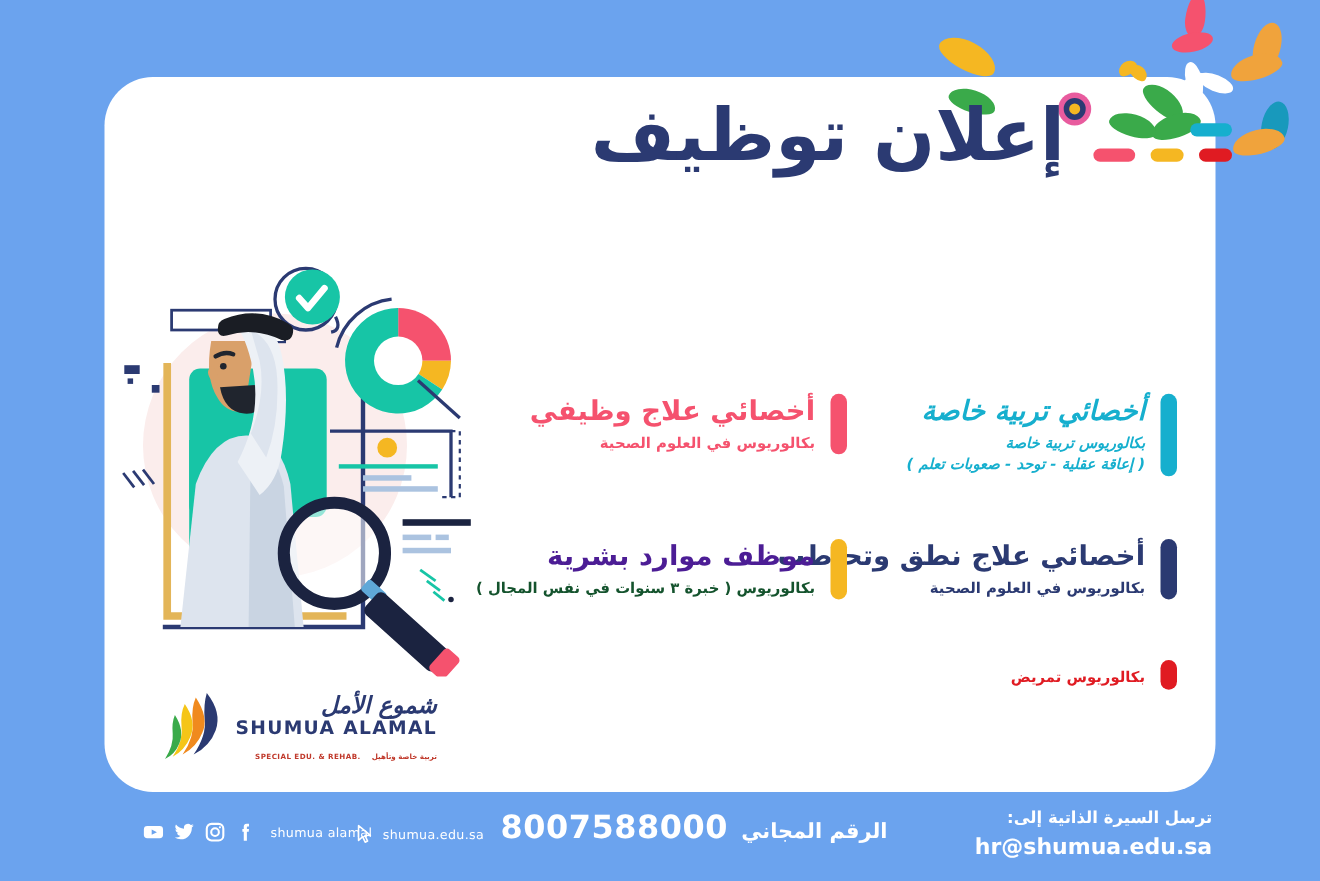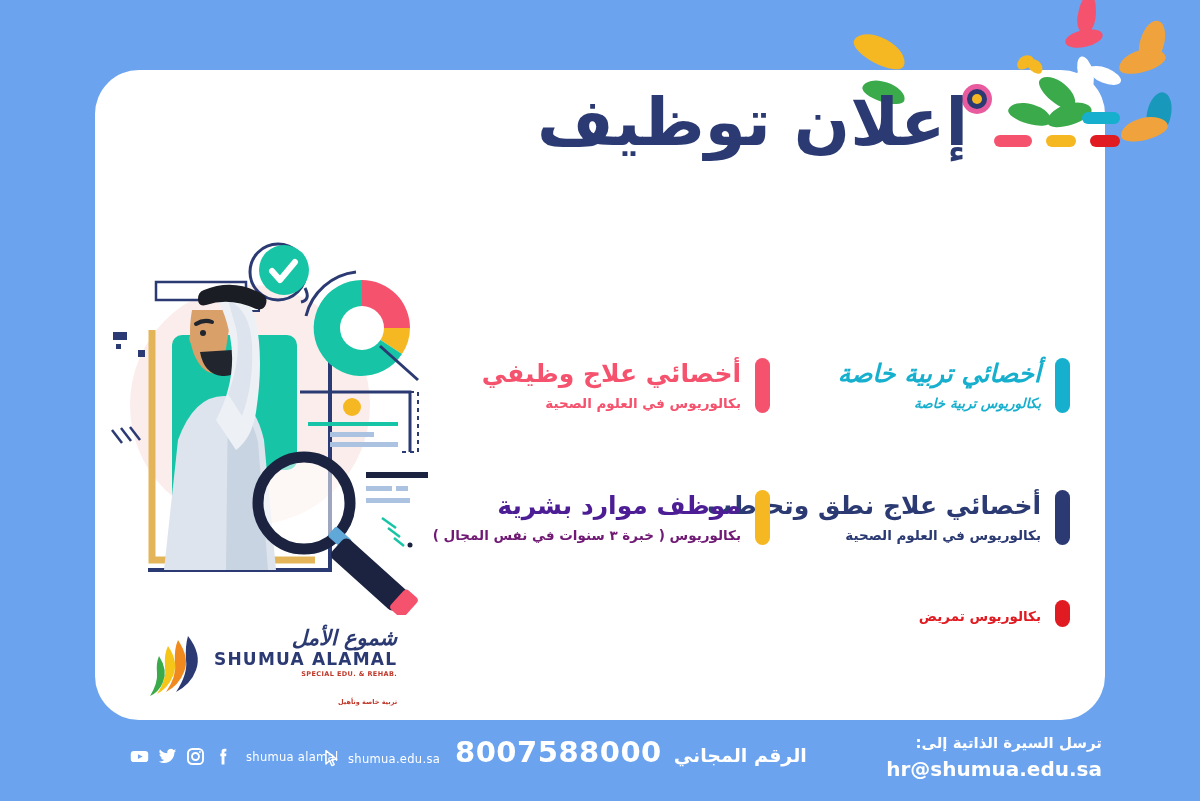--- a/index.html
+++ b/index.html
@@ -105,22 +105,22 @@
     left:148px; top:628px;
     display:flex; flex-direction:row-reverse; align-items:center; gap:10px;
     z-index:12;
     direction:rtl;
   }
   #logo-words { text-align:right; line-height:1; }
   #logo-ar { font-size:21px; font-weight:bold; color:#2B3A72;font-style:italic; }
   #logo-en { font-size:17px; font-weight:bold; color:#2B3A72; letter-spacing:1.2px; margin-top:2px; }
   #logo-tag {
     font-size:6.5px; font-weight:bold; color:#C0392B;
-    letter-spacing:.4px; margin-top:3px;
-    display:flex; gap:21px; justify-content:flex-end; direction:ltr;flex-direction:column;
+    letter-spacing:.4px; margin-top:14px;
+    display:flex; gap:10px; justify-content:flex-end; direction:ltr;
   }
 
   
   #footer {
     position:absolute;
     left:0; bottom:0; width:1200px; height:80px;
     z-index:12;
     color:#FFFFFF;
   }
   #social {
@@ -276,20 +276,21 @@
     </svg>
   </div>
 
   <div id="jobs">
 
     <div class="job" style="right:130px; top:8px;font-style:italic;">
       <div class="job-bar" style="background:#16AFCE;"></div>
       <div class="job-text">
         <div class="job-title" style="color:#16AFCE;">أخصائي تربية خاصة</div>
         <div class="job-sub" style="color:#16AFCE;">بكالوريوس تربية خاصة</div>
+        <div class="job-sub" style="color:#16AFCE; margin-top:0;">( إعاقة عقلية - توحد - صعوبات تعلم )</div>
       </div>
     </div>
 
     <div class="job" style="right:130px; top:140px;">
       <div class="job-bar" style="background:#2B3A72;"></div>
       <div class="job-text">
         <div class="job-title" style="color:#2B3A72;">أخصائي علاج نطق وتحاطب</div>
         <div class="job-sub" style="color:#2B3A72;">بكالوريوس في العلوم الصحية</div>
       </div>
     </div>
@@ -306,21 +307,21 @@
       <div class="job-text">
         <div class="job-title" style="color:#F5526E;">أخصائي علاج وظيفي</div>
         <div class="job-sub" style="color:#F5526E;">بكالوريوس في العلوم الصحية</div>
       </div>
     </div>
 
     <div class="job" style="right:430px; top:140px;">
       <div class="job-bar" style="background:#F5B722;"></div>
       <div class="job-text">
         <div class="job-title" style="color:#4c1d95;">موظف موارد بشرية</div>
-        <div class="job-sub" style="color:#701a75;">بكالوريوس ( خبرة ٣ سنوات في نفس المجال )</div>
+        <div class="job-sub" style="color:#14532d;">بكالوريوس ( خبرة ٣ سنوات في نفس المجال )</div>
       </div>
     </div>
 
   </div>
 
   <div id="logo-block">
     <div>
       <svg width="56" height="62" viewBox="0 0 56 62" xmlns="http://www.w3.org/2000/svg">
         <path d="M40 2 q14 18 8 34 q-5 14 -20 22 q12 -18 10 -32 q-1 -14 2 -24 Z" fill="#2B3A72"></path>
         <path d="M30 6 q12 18 6 32 q-5 13 -18 20 q11 -16 9 -30 q-1 -13 3 -22 Z" fill="#F08A1E"></path>

